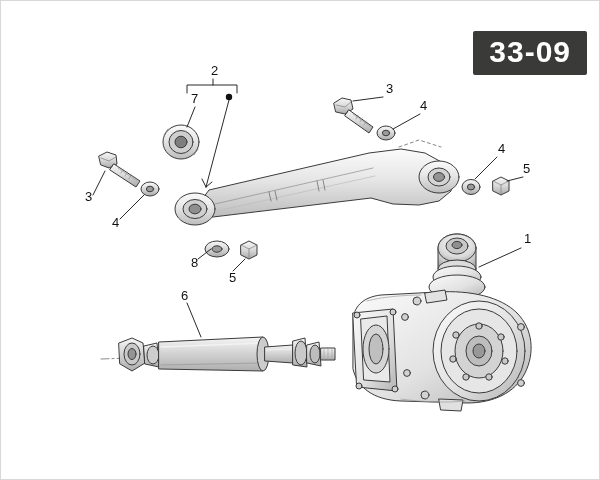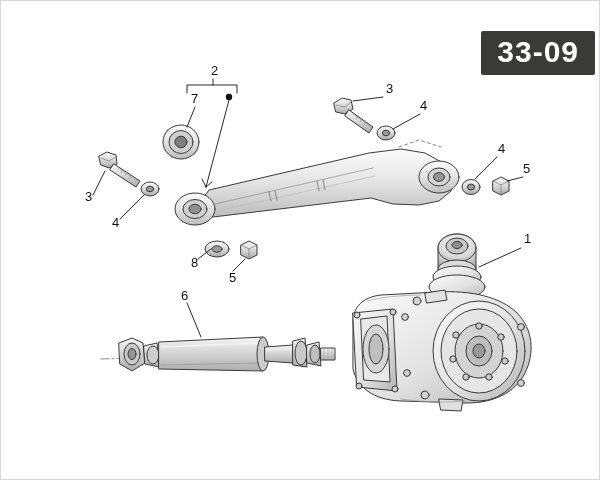--- a/index.html
+++ b/index.html
@@ -20,21 +20,21 @@
   #diagram-svg {
     position: absolute;
     left: 0;
     top: 0;
     width: 600px;
     height: 480px;
   }
   
   .page-badge {
     position: absolute;
-    right: 4px;
+    right: 12px;
     top: 30px;
     background: #3a3a38;
     color: #ffffff;
     font-family: "Liberation Sans", sans-serif;
     font-size: 30px;
     font-weight: bold;
     letter-spacing: 1px;
     padding: 6px 16px 8px 16px;
     line-height: 1;
     border-radius: 2px;

